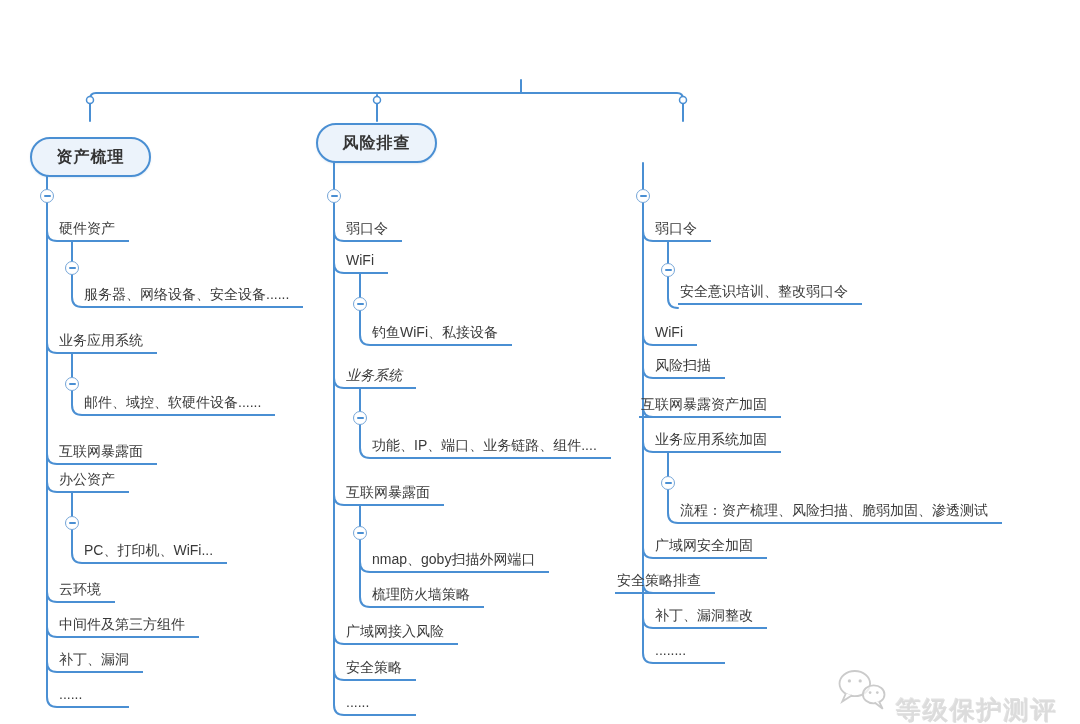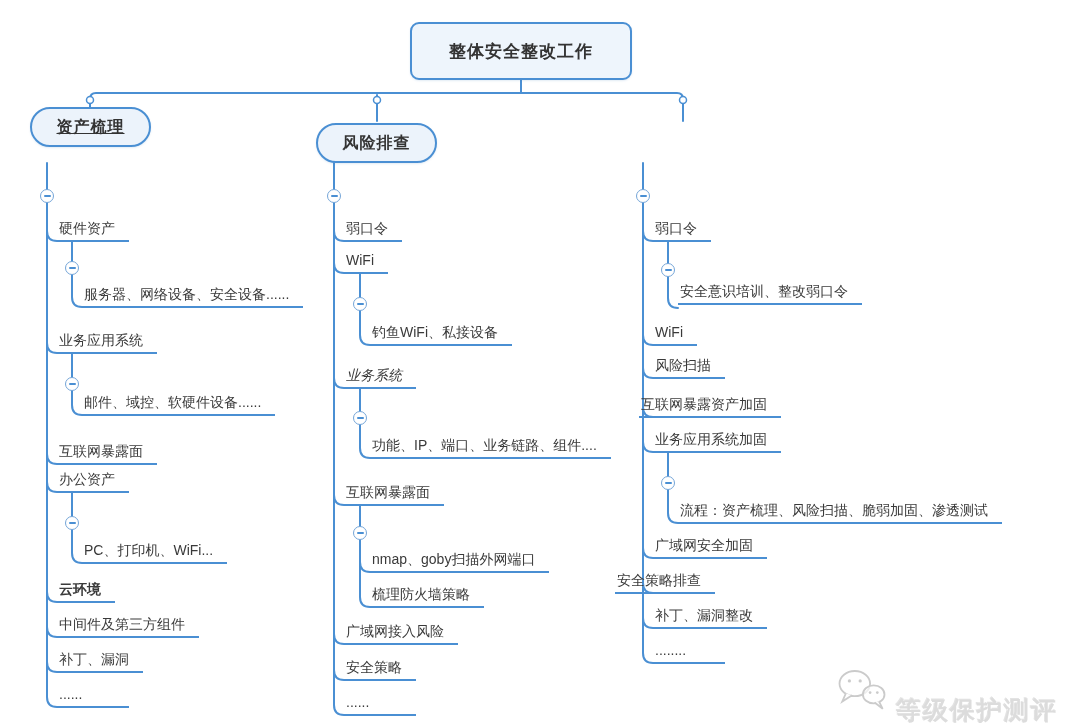--- a/index.html
+++ b/index.html
@@ -92,23 +92,22 @@
       <path d="M668,241 L668,298 Q668,308 678,308"></path>
       <path d="M668,452 L668,513 Q668,523 678,523"></path>
     </g>
     <g fill="#fff" stroke="#4a8fd3" stroke-width="1.5">
       <circle cx="90" cy="100" r="3.5"></circle>
       <circle cx="377" cy="100" r="3.5"></circle>
       <circle cx="683" cy="100" r="3.5"></circle>
     </g>
   </svg>
 
-  <div class="rootnode">整体安全整改工作</div>
 
-  <div class="pill" style="left:30px;top:107px;width:121px;text-decoration:underline;">资产梳理</div>
+  <div class="pill" style="left:30px;top:137px;width:121px;">资产梳理</div>
   <div class="pill" style="left:316px;top:123px;width:121px;text-align:center;">风险排查</div>
 
   <div class="minus" style="left:40px;top:189px;">
       <i></i>
     </div>
   <div class="minus" style="left:65px;top:261px;">
       <i></i>
     </div>
   <div class="minus" style="left:65px;top:377px;">
       <i></i>
@@ -138,21 +137,21 @@
       <i></i>
     </div>
 
   <div class="label" style="left:57px;top:218px;">硬件资产</div>
   <div class="label" style="left:82px;top:284px;">服务器、网络设备、安全设备......</div>
   <div class="label" style="left:57px;top:330px;">业务应用系统</div>
   <div class="label" style="left:82px;top:392px;">邮件、域控、软硬件设备......</div>
   <div class="label" style="left:57px;top:441px;">互联网暴露面</div>
   <div class="label" style="left:57px;top:469px;">办公资产</div>
   <div class="label" style="left:82px;top:540px;">PC、打印机、WiFi...</div>
-  <div class="label" style="left:57px;top:579px;font-weight:bold;">云环境</div>
+  <div class="label" style="left:57px;top:579px;">云环境</div>
   <div class="label" style="left:57px;top:614px;">中间件及第三方组件</div>
   <div class="label" style="left:57px;top:649px;">补丁、漏洞</div>
   <div class="label" style="left:57px;top:684px;min-width:72px;">......</div>
 
   <div class="label" style="left:344px;top:218px;">弱口令</div>
   <div class="label" style="left:344px;top:250px;">WiFi</div>
   <div class="label" style="left:370px;top:322px;">钓鱼WiFi、私接设备</div>
   <div class="label" style="left:344px;top:365px;font-style:italic;">业务系统</div>
   <div class="label" style="left:370px;top:435px;">功能、IP、端口、业务链路、组件....</div>
   <div class="label" style="left:344px;top:482px;">互联网暴露面</div>

